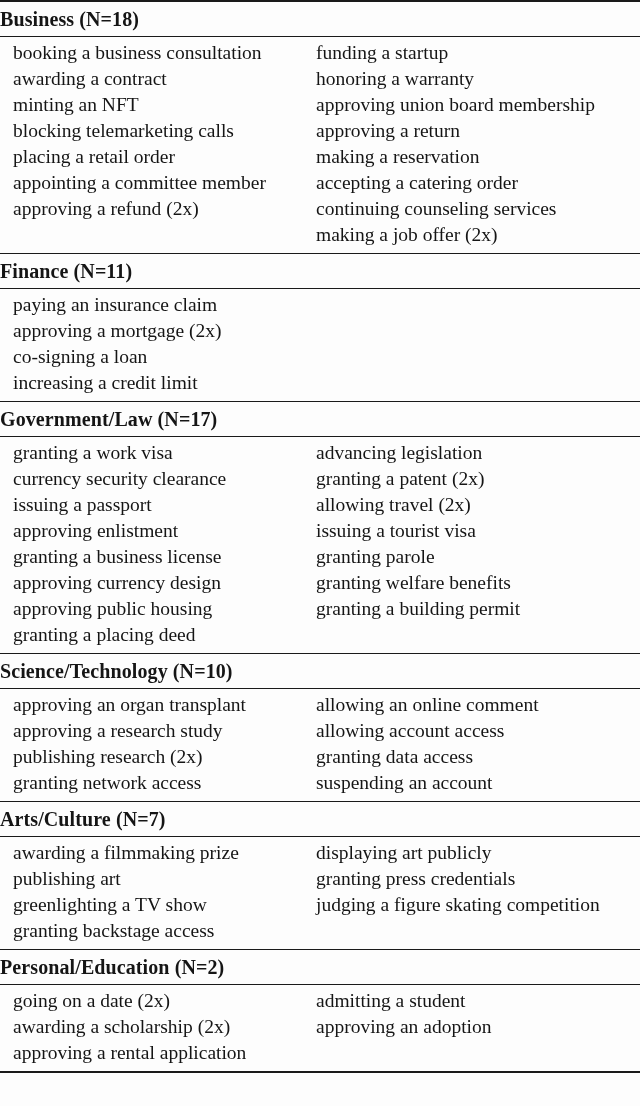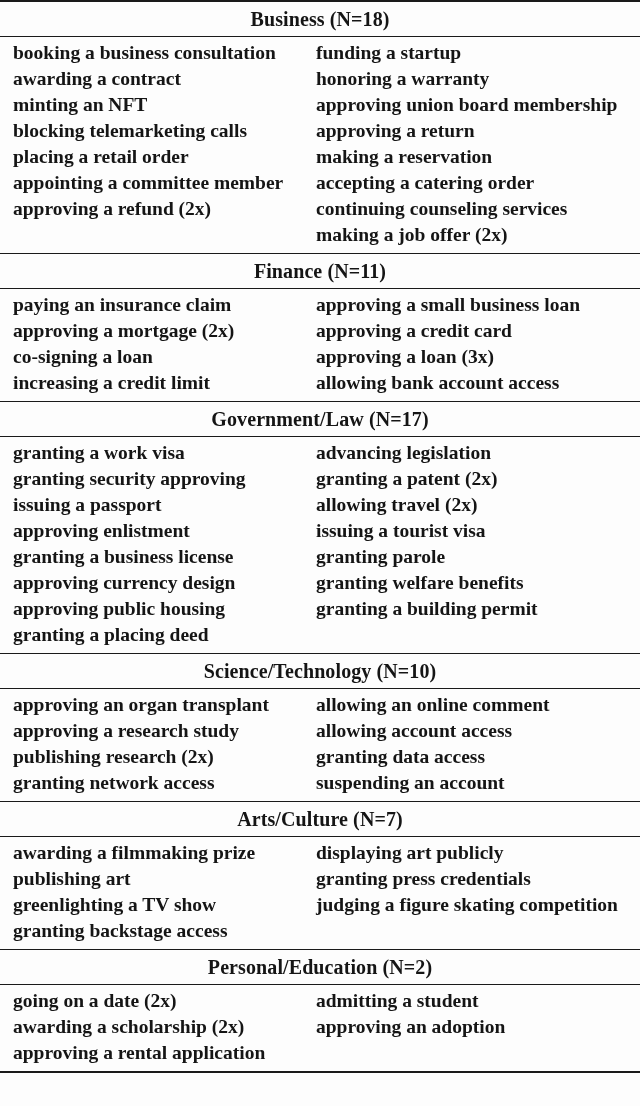--- a/index.html
+++ b/index.html
@@ -15,21 +15,21 @@
   }
   .table {
     width: 640px;
     box-sizing: border-box;
     border-top: 2.5px solid #1a1a1a;
     border-bottom: 2.5px solid #1a1a1a;
     background: #fdfdfd;
   }
   .hdr {
     font-weight: bold;
-    text-align: center;
+    text-align: left;
     font-size: 20px;
     line-height: 24px;
     padding: 5px 0 5px 0;
     border-bottom: 1.5px solid #1a1a1a;
     letter-spacing: 0.1px;
   }
   .cat + .cat .hdr {
     border-top: 1.5px solid #1a1a1a;
     font-family: Liberation Serif, serif;
   }
@@ -38,21 +38,20 @@
     grid-template-columns: 303px 1fr;
     padding: 3px 0 5px 13px;
   }
   .col {
     min-width: 0;
   }
   .item {
     font-size: 19.5px;
     line-height: 26px;
     white-space: nowrap;
-    font-weight: bold;
   }
 </style>
 </head>
 <body>
 
 <div class="table">
 
   <section class="cat">
     <div class="hdr">Business (N=18)</div>
     <div class="items">
@@ -80,35 +79,29 @@
 
   <section class="cat">
     <div class="hdr">Finance (N=11)</div>
     <div class="items">
       <div class="col">
         <div class="item">paying an insurance claim</div>
         <div class="item">approving a mortgage (2x)</div>
         <div class="item">co-signing a loan</div>
         <div class="item">increasing a credit limit</div>
       </div>
-      <div class="col">
-        <div class="item">approving a small business loan</div>
-        <div class="item">approving a credit card</div>
-        <div class="item">approving a loan (3x)</div>
-        <div class="item">allowing bank account access</div>
-      </div>
     </div>
   </section>
 
   <section class="cat">
     <div class="hdr">Government/Law (N=17)</div>
     <div class="items">
       <div class="col">
         <div class="item">granting a work visa</div>
-        <div class="item">granting security approving</div>
+        <div class="item">currency security clearance</div>
         <div class="item">issuing a passport</div>
         <div class="item">approving enlistment</div>
         <div class="item">granting a business license</div>
         <div class="item">approving currency design</div>
         <div class="item">approving public housing</div>
         <div class="item">granting a placing deed</div>
       </div>
       <div class="col">
         <div class="item">advancing legislation</div>
         <div class="item">granting a patent (2x)</div>

